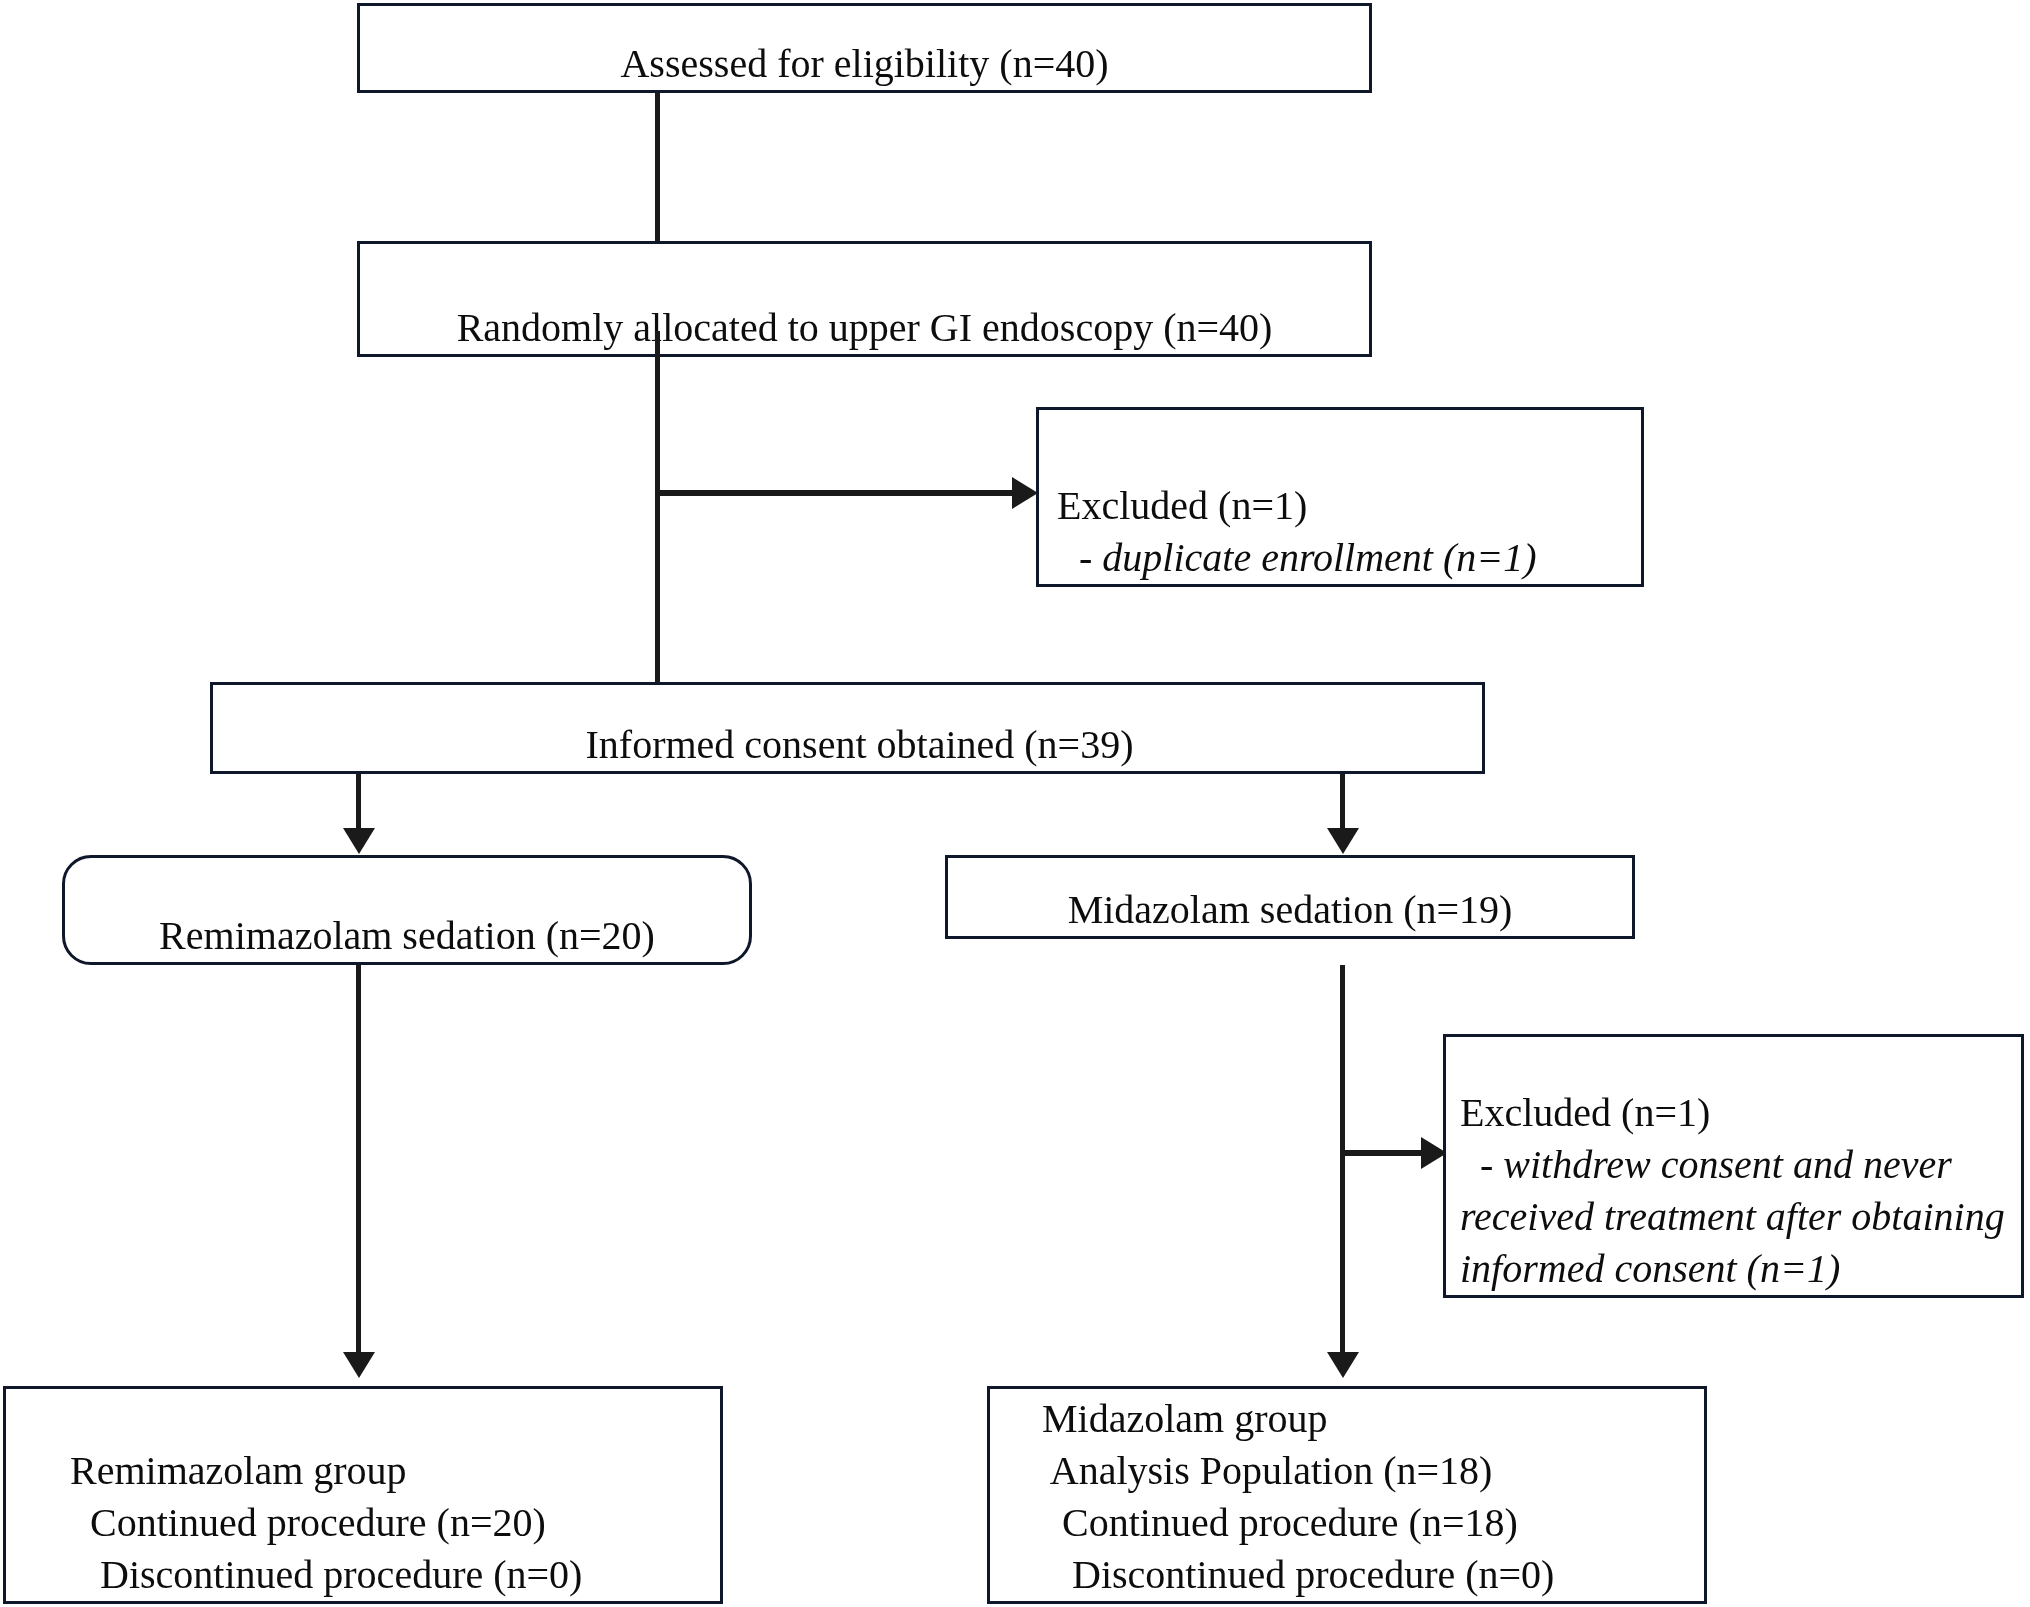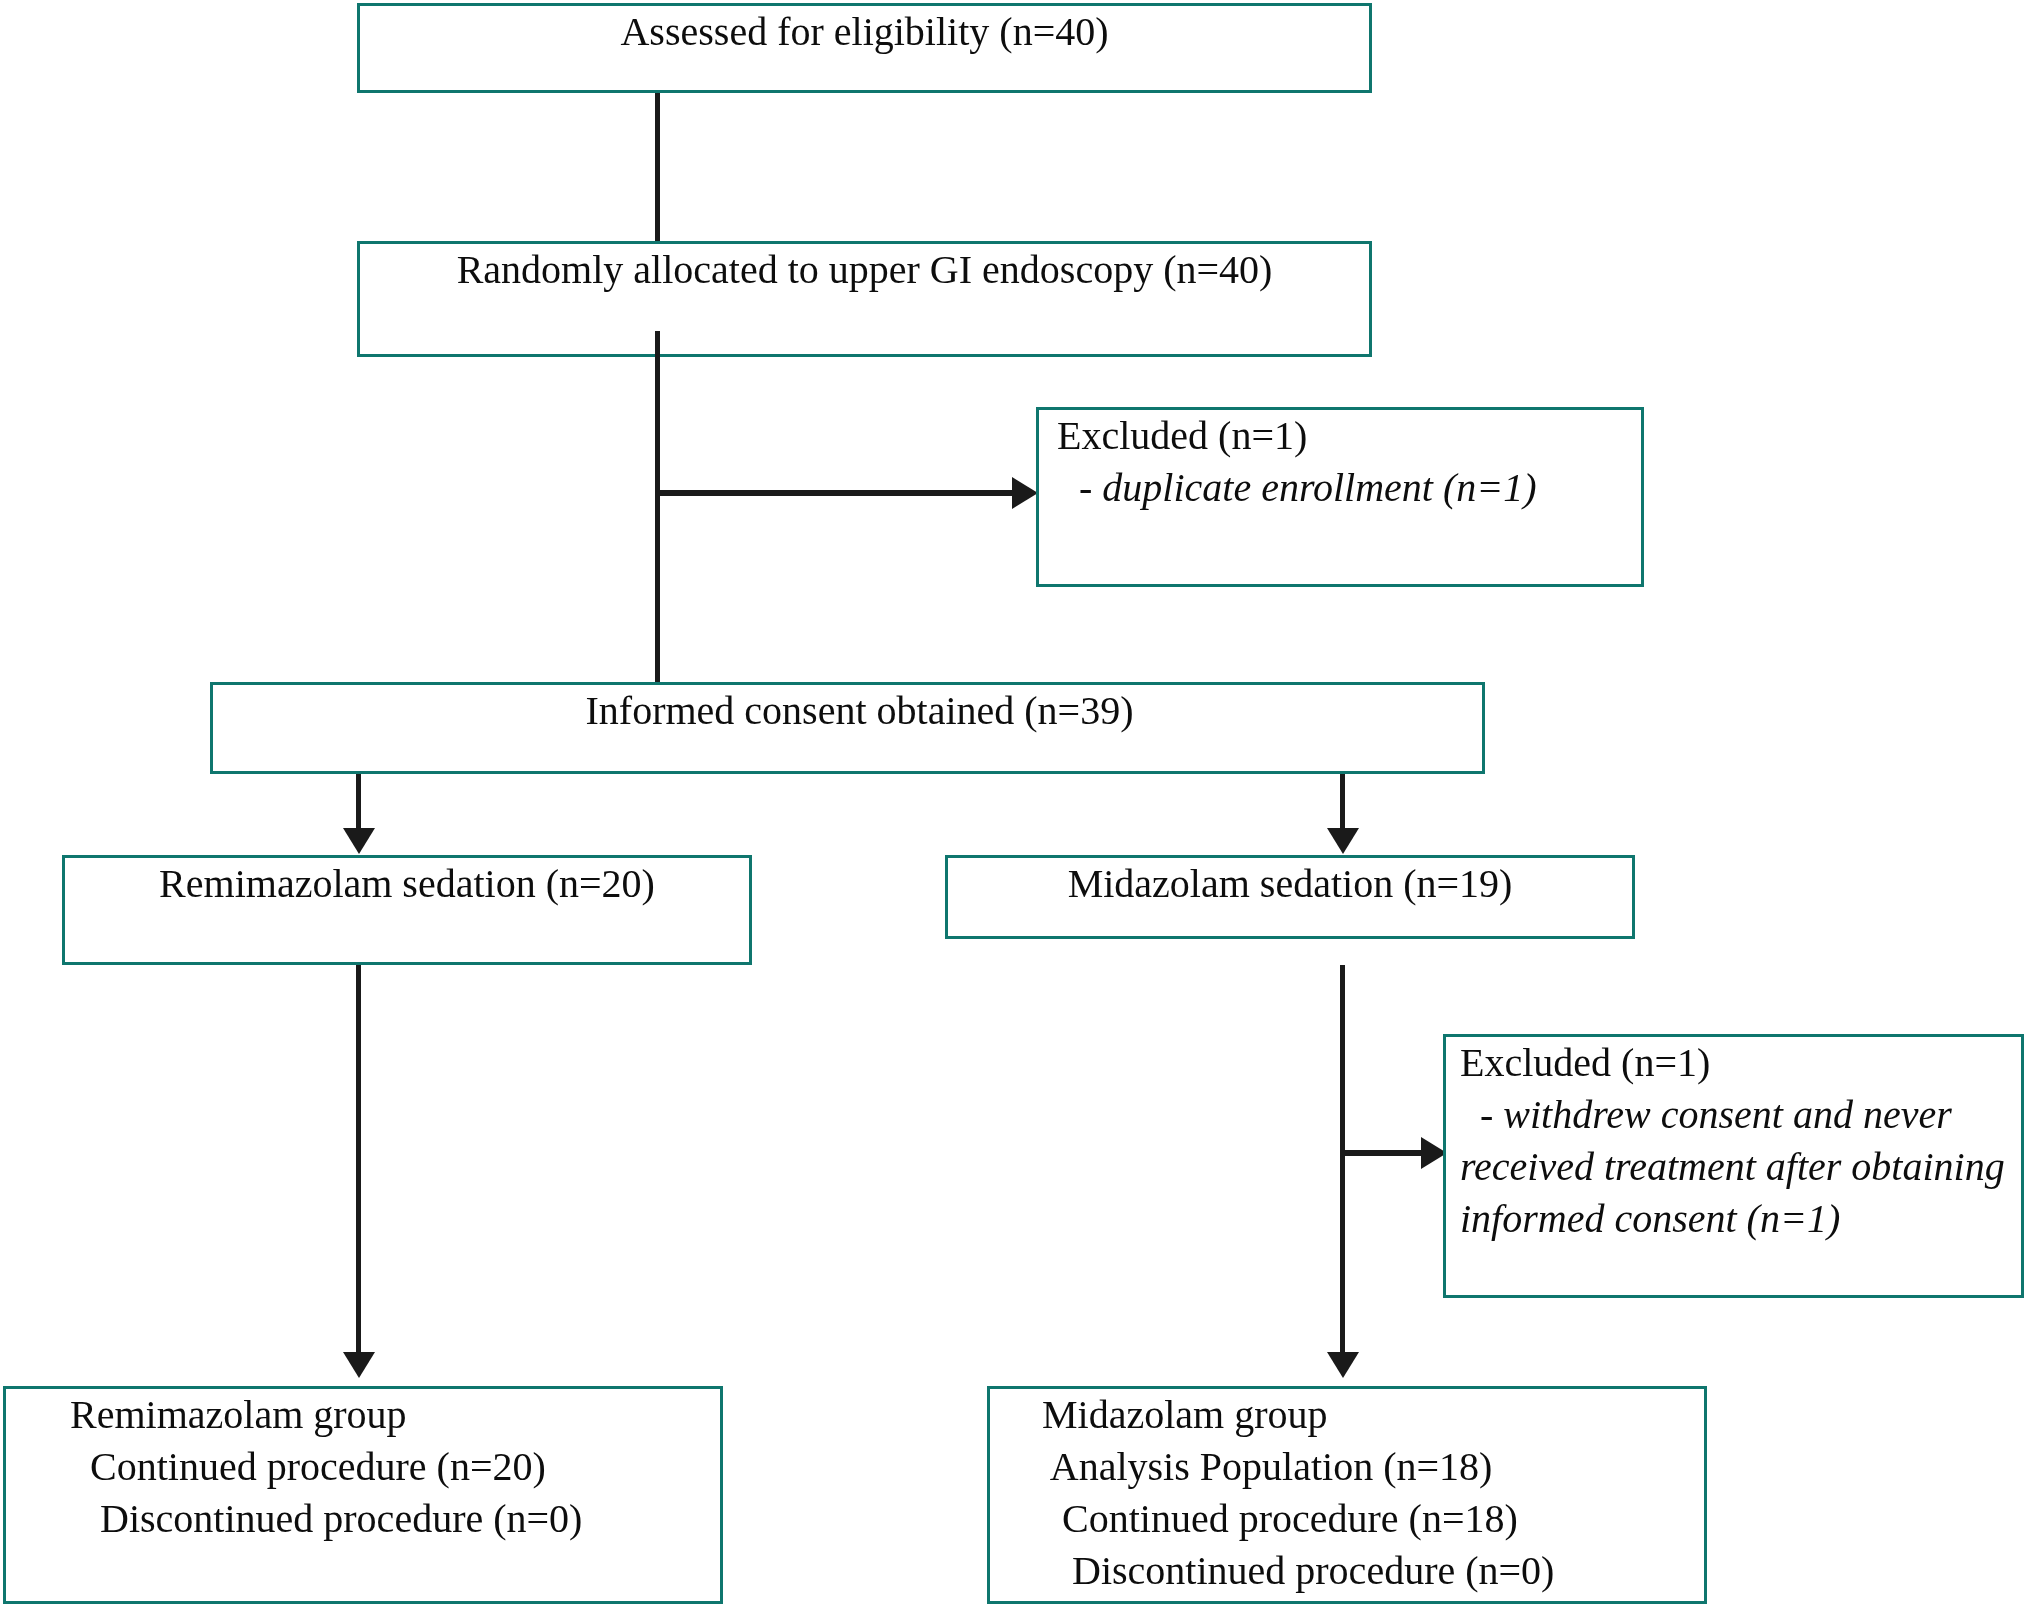--- a/index.html
+++ b/index.html
@@ -12,25 +12,25 @@
     width: 2030px;
     height: 1607px;
     background: #ffffff;
     overflow: hidden;
     font-family: "Liberation Serif", "DejaVu Serif", serif;
     color: #0d0d0d;
   }
   .node {
     position: absolute;
     box-sizing: border-box;
-    border: 3px solid #0f766e;
+    border: 3px solid #0f172a;
     background: #ffffff;
     display: flex;
     flex-direction: column;
-    justify-content: flex-start;
+    justify-content: flex-end;
   }
   .node .line {
     font-size: 40px;
     line-height: 1.30;
     white-space: pre;
   }
   .center .line { text-align: center; }
   .left  .line { text-align: left; }
   .ital  { font-style: italic; }
   .pad-l { padding-left: 22px; }
@@ -89,21 +89,21 @@
   <div class="node center" style="left:210px; top:682px; width:1275px; height:92px;padding-left:24px;">
     <div class="line">Informed consent obtained (n=39)</div>
   </div>
 
   <div class="vline" style="left:356px; top:774px; height:60px;"></div>
   <div class="arrow-down" style="left:343px; top:828px;"></div>
 
   <div class="vline" style="left:1340px; top:774px; height:60px;"></div>
   <div class="arrow-down" style="left:1327px; top:828px;"></div>
 
-  <div class="node center" style="left:62px; top:855px; width:690px; height:110px;">
+  <div class="node center" style="left:62px; top:855px; width:690px; height:110px;border-radius:29px;">
     <div class="line">Remimazolam sedation (n=20)</div>
   </div>
 
   <div class="node center" style="left:945px; top:855px; width:690px; height:84px;">
     <div class="line">Midazolam sedation (n=19)</div>
   </div>
 
   <div class="vline" style="left:356px; top:965px; height:392px;"></div>
   <div class="arrow-down" style="left:343px; top:1352px;"></div>
 

